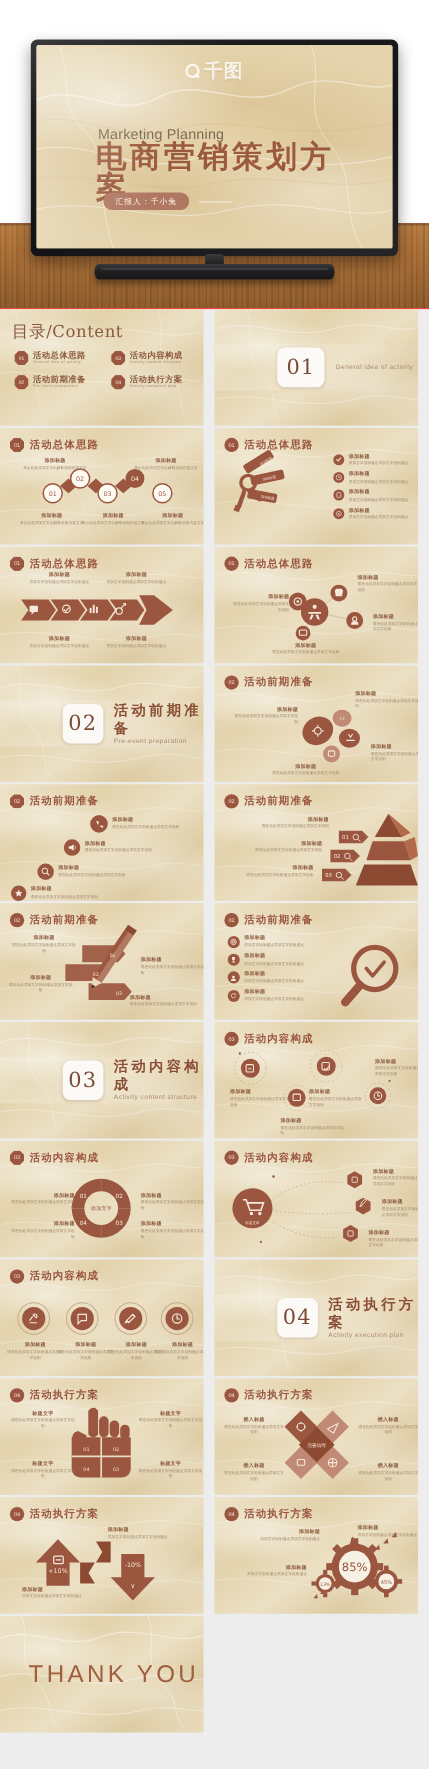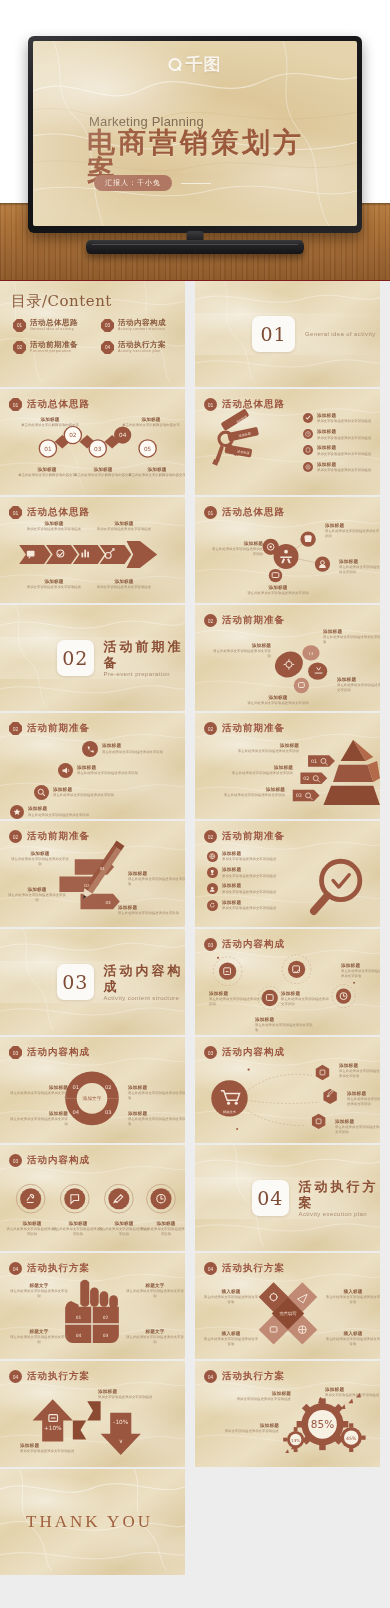--- a/index.html
+++ b/index.html
@@ -6,21 +6,21 @@
   html,body { width:390px; }
   body {
     width:390px; height:1608px;
     background:#ededed;
     font-family:"Liberation Sans", sans-serif;
     overflow:hidden;
     position:relative;
   }
 
   
-  .hero { position:relative; width:390px; height:356px; background:#7f1d1d; overflow:hidden; }
+  .hero { position:relative; width:390px; height:356px; background:#ef4444; overflow:hidden; }
   .hero-wall { position:absolute; left:0; top:0; width:390px; height:203px; background:#ffffff; }
   .hero-desk {
     position:absolute; left:0; top:203px; width:390px; height:77px;
     background:
       repeating-linear-gradient(90deg, rgba(0,0,0,.08) 0 1px, rgba(255,255,255,.05) 1px 4px, rgba(0,0,0,.04) 4px 6px, rgba(255,255,255,.03) 6px 11px),
       linear-gradient(180deg,#b5793c 0%, #a96d33 30%, #97602c 70%, #8a5625 100%);
   }
   .hero-desk::after{
     content:""; position:absolute; left:0; top:0; width:100%; height:3px;
     background:linear-gradient(180deg, rgba(0,0,0,.35), rgba(0,0,0,0));
@@ -169,22 +169,22 @@
   .bt .h{ font-size:4.6px; color:#8b5a3e; font-weight:bold; display:block; line-height:1.4; letter-spacing:.2px;}
   .bt .p{ font-size:3.3px; color:#9d8267; display:block; line-height:1.45; letter-spacing:.1px;}
   .bt.c{ text-align:center; }
   .bt.r{ text-align:right; }
 
   .ico{ display:flex; align-items:center; justify-content:center; color:#f6e9db; }
   .cbtn{ position:absolute; border-radius:50%; background:#9b5640; }
 
   .thankyou{
     position:absolute; left:26px; top:50%; transform:translateY(-50%);
-    font-size:17px; letter-spacing:3px; color:#a0603f;
-    font-family:Liberation Serif, serif;
+    font-size:22px; letter-spacing:3px; color:#a0603f;
+    font-family:Liberation Sans, sans-serif;
   }
 
   svg{ display:block; }
   .fillw{ fill:#f6e9db; }
 </style>
 </head>
 <body>
 
 <div class="hero">
   <div class="hero-wall"></div>

